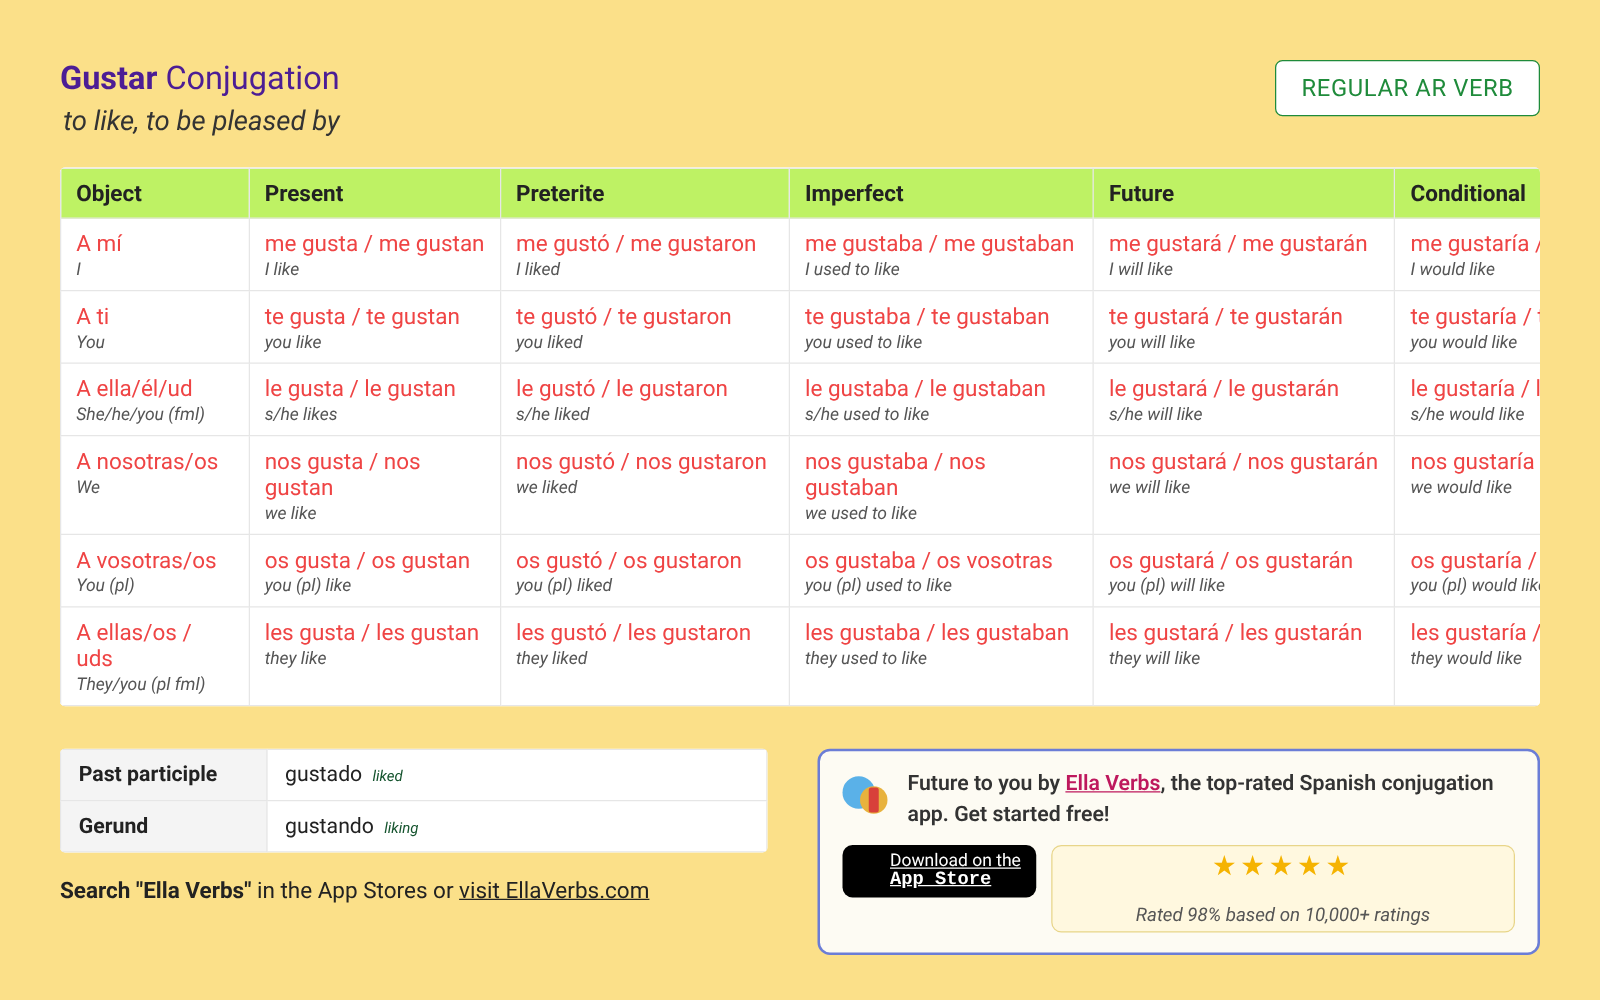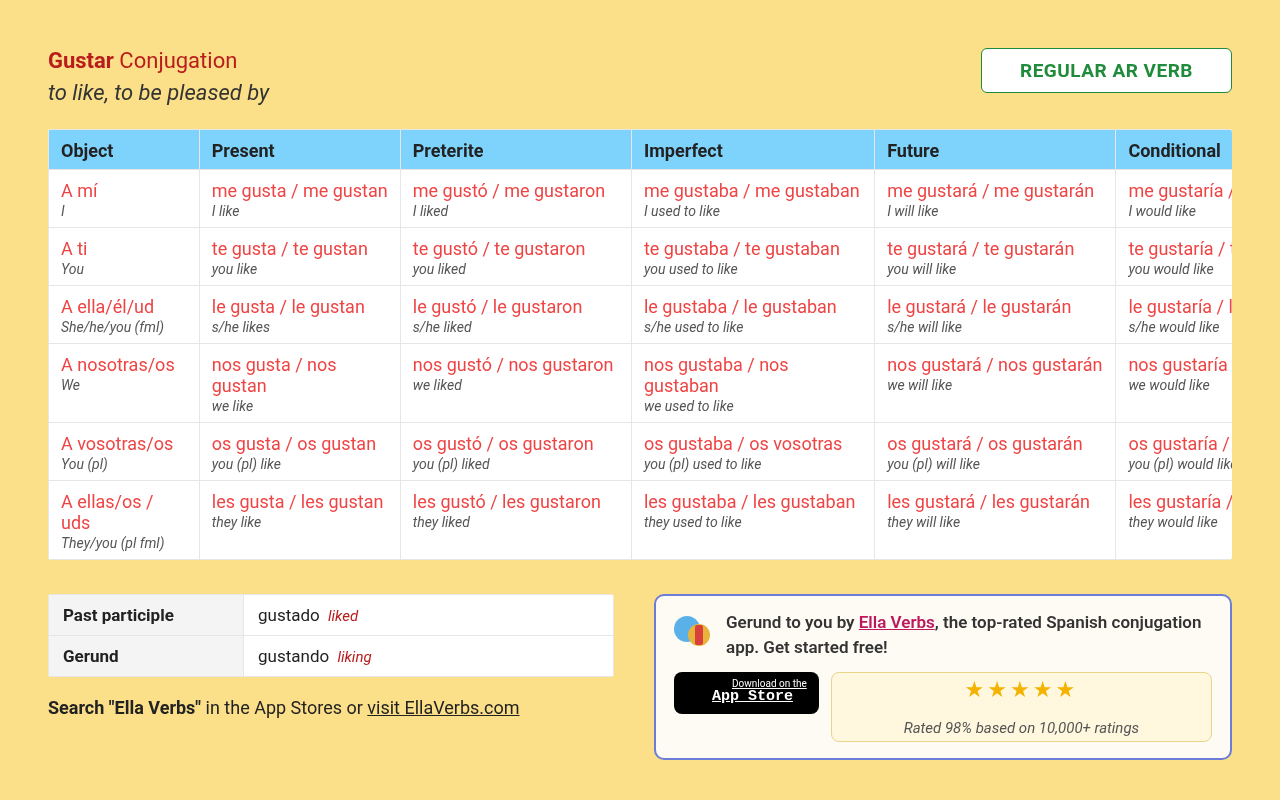--- a/index.html
+++ b/index.html
@@ -12,40 +12,40 @@
     height: 800px;
     overflow: hidden;
   }
   .header {
     display: flex;
     justify-content: space-between;
     align-items: flex-start;
     margin-bottom: 24px;
   }
   .title-block h1 {
-    font-size: 22px;
+    font-size: 26px;
     font-weight: 400;
-    color: #b91c1c;
+    color: #4c1d95;
     line-height: 1.2;
     margin-bottom: 6px;
   }
   .title-block h1 b { font-weight: 700; }
   .title-block .subtitle {
     font-style: italic;
     font-size: 22px;
     color: #333;
     text-align: right;
   }
   .badge {
     background: #fff;
     border: 1.5px solid #1f8b3b;
     color: #1f8b3b;
-    font-weight: 700;
+    font-weight: 400;
     font-size: 19px;
-    padding: 10px 38px;
+    padding: 10px 20px;
     border-radius: 6px;
     letter-spacing: 0.5px;
   }
   .table-wrap {
     overflow-x: hidden;
     border-radius: 4px;
     margin-bottom: 34px;
     background: #fff;
   }
   table.conj {
@@ -54,21 +54,21 @@
     font-size: 18px;
     width: 1380px;
   }
   table.conj th, table.conj td {
     border: 1px solid #e6e6e6;
     padding: 10px 12px 8px 12px;
     text-align: left;
     vertical-align: top;
   }
   table.conj th {
-    background: #7dd3fc;
+    background: #bef264;
     font-weight: 700;
     font-size: 18px;
     color: #222;
   }
   table.conj td .es { font-size: 18px; color: #ef4444; }
   table.conj td .en { font-style: italic; font-size: 14px; color: #555; margin-top: 2px; }
   table.conj th:nth-child(1), table.conj td:nth-child(1) { width: 150px; }
   table.conj th:nth-child(2), table.conj td:nth-child(2) { width: 200px; }
   table.conj th:nth-child(3), table.conj td:nth-child(3) { width: 230px; }
   table.conj th:nth-child(4), table.conj td:nth-child(4) { width: 242px; }
@@ -91,23 +91,23 @@
   }
   .participle-table td, .participle-table th {
     border: 1px solid #e6e6e6;
     padding: 10px 14px;
     font-size: 17px;
   }
   .participle-table th {
     background: #f4f4f4;
     text-align: left;
     font-weight: 700;
-    width: 195px;
-  }
-  .participle-table .en { font-style: italic; color: #b91c1c; font-size: 15px; margin-left: 4px;}
+    width: 165px;
+  }
+  .participle-table .en { font-style: italic; color: #14532d; font-size: 12px; margin-left: 4px;}
   .search-text {
     font-size: 18px;
     color: #222;
   }
   .search-text b { font-weight: 700; }
   .search-text a { color: #222; text-decoration: underline; }
 
   .promo {
     flex: 1;
     background: #fdfbf3;
@@ -144,21 +144,21 @@
     color: #fff;
     border-radius: 8px;
     padding: 6px 12px 6px 38px;
     height: 42px;
     display: flex;
     flex-direction: column;
     justify-content: center;
     position: relative;
     min-width: 120px;
   }
-  .store-btn .small { font-size: 10px; line-height: 1; margin-left: 20px;}
+  .store-btn .small { font-size: 14px; line-height: 1;}
   .store-btn .big { font-size: 15px; font-weight: 600; line-height: 1.1; font-family: Liberation Mono, monospace;}
   .store-btn .ic { position:absolute; left:10px; top:50%; transform:translateY(-50%); font-size:20px; }
   .play-tri {
     width:0; height:0;
     border-top:9px solid transparent;
     border-bottom:9px solid transparent;
     border-left:15px solid #34a853;
     position:absolute; left:11px; top:50%; transform:translateY(-50%);
   }
   .rating-box {
@@ -375,21 +375,21 @@
     </div>
   </div>
   <div class="promo">
     <div class="promo-top">
       <div class="promo-logo">
         <div class="circle1"></div>
           <div class="circle2"></div>
           <div class="stripe"></div>
       </div>
       <div class="promo-text">
-        <span>Gerund to you by </span><a href="#">Ella Verbs</a><span>, the top-rated Spanish conjugation app. Get started free!</span>
+        <span>Future to you by </span><a href="#">Ella Verbs</a><span>, the top-rated Spanish conjugation app. Get started free!</span>
       </div>
     </div>
     <div class="promo-bottom">
       <a href="#" class="store-btn">
         <span class="ic"></span>
         <span class="small">Download on the</span>
         <span class="big">App Store</span>
       </a>
       <div class="rating-box">
         <div class="stars">★★★★★</div>

